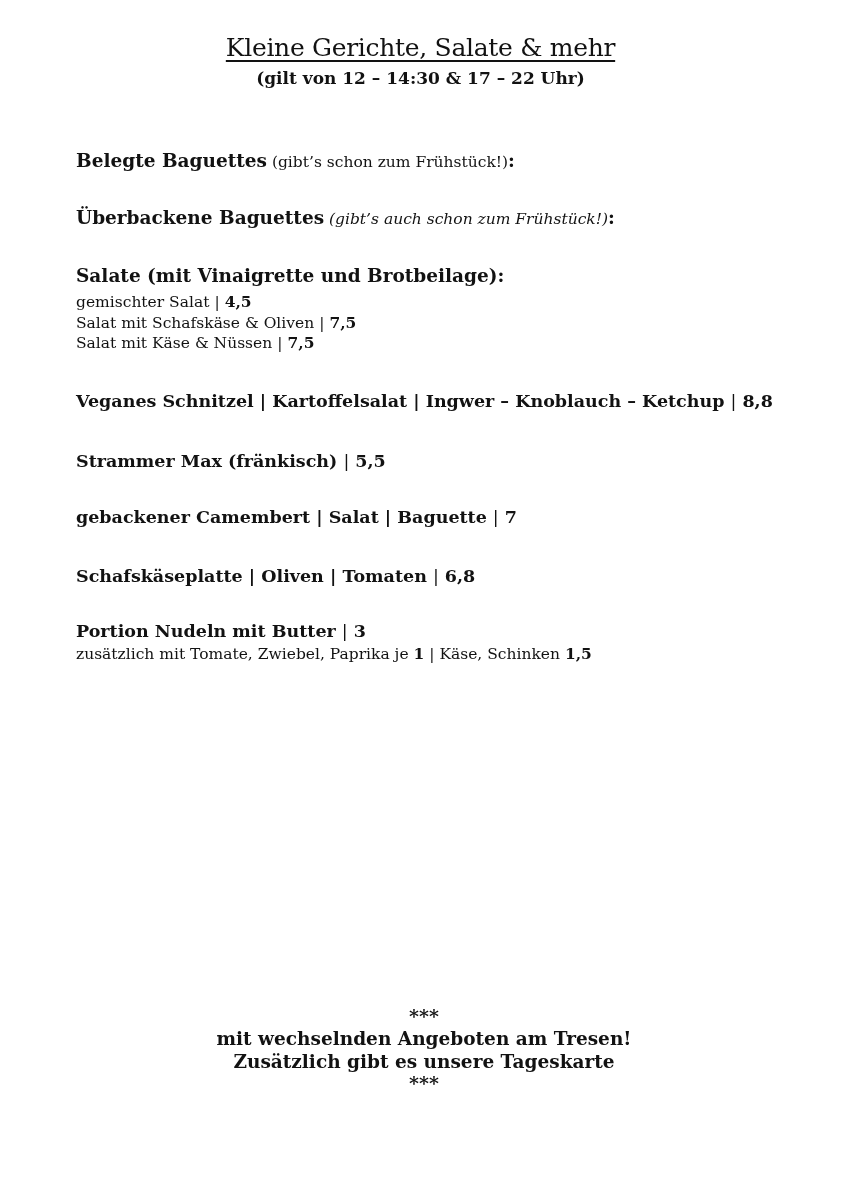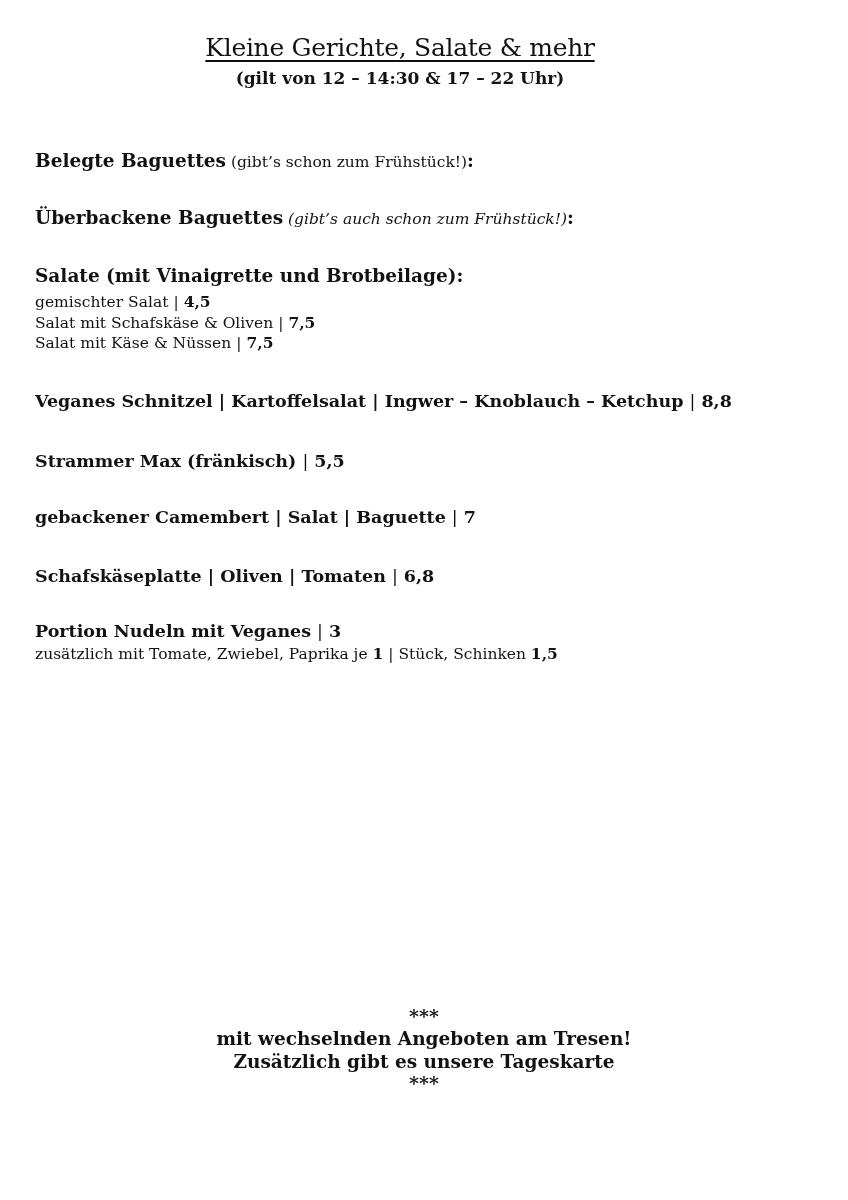--- a/index.html
+++ b/index.html
@@ -8,21 +8,21 @@
       width: 848px;
       height: 1200px;
       font-family: "DejaVu Serif", serif;
       color: #121212;
       overflow: hidden;
     }
     .page {
       position: relative;
       width: 848px;
       height: 1200px;
-      padding: 33px 83px 0 35px;
+      padding: 33px 83px 0 76px;
       background: #ffffff;
     }
     
     .header { text-align: center; }
     .title {
       display: inline-block;
       font-size: 25px;
       font-weight: 400;
       letter-spacing: -0.3px;
       text-decoration: underline;
@@ -126,23 +126,23 @@
   </section>
 
   <div class="feature f1"><span>Veganes Schnitzel | Kartoffelsalat | Ingwer – Knoblauch – Ketchup</span><span class="sep">|</span><span>8,8</span></div>
 
   <div class="feature f2"><span>Strammer Max (fränkisch)</span><span class="sep">|</span><span>5,5</span></div>
 
   <div class="feature f3"><span>gebackener Camembert | Salat | Baguette</span><span class="sep">|</span><span>7</span></div>
 
   <div class="feature f4"><span>Schafskäseplatte | Oliven | Tomaten</span><span class="sep">|</span><span>6,8</span></div>
 
-  <div class="feature f5"><span>Portion Nudeln mit Veganes</span><span class="sep">|</span><span>3</span></div>
+  <div class="feature f5"><span>Portion Nudeln mit Butter</span><span class="sep">|</span><span>3</span></div>
 
-  <div class="extra"><span>zusätzlich mit Tomate, Zwiebel, Paprika je </span><span class="b">1</span><span> | Stück, Schinken </span><span class="b">1,5</span></div>
+  <div class="extra"><span>zusätzlich mit Tomate, Zwiebel, Paprika je </span><span class="b">1</span><span> | Käse, Schinken </span><span class="b">1,5</span></div>
 
 
   <div class="footer">
     <div class="stars">***</div>
     <div class="fline">mit wechselnden Angeboten am Tresen!</div>
     <div class="fline">Zusätzlich gibt es unsere Tageskarte</div>
     <div class="stars">***</div>
   </div>
 
 </div>

